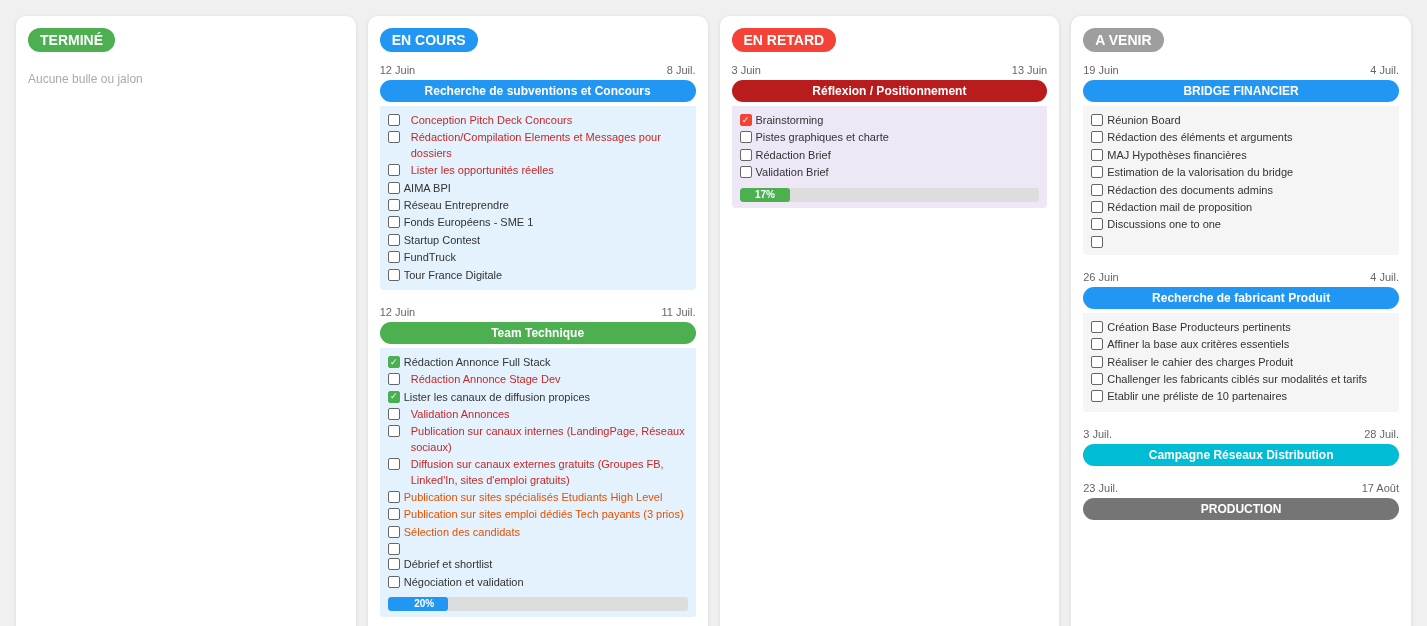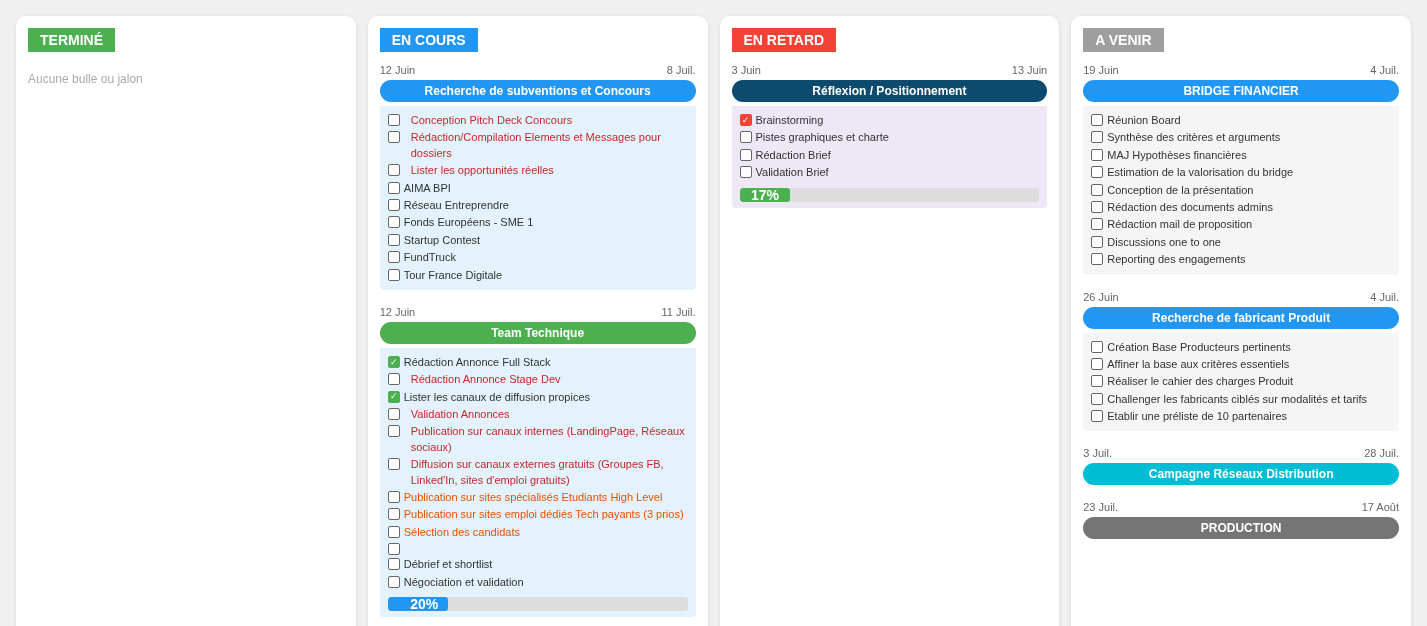--- a/index.html
+++ b/index.html
@@ -23,21 +23,21 @@
       padding: 12px;
       box-shadow: 0 1px 4px rgba(0,0,0,0.1);
       min-height: 600px;
     }
     .column-header {
       display: inline-block;
       color: #fff;
       font-weight: bold;
       font-size: 14px;
       padding: 4px 12px;
-      border-radius: 0;
+      border-radius: 12px;
       margin-bottom: 12px;
     }
     .col-termine .column-header { background: #4caf50; }
     .col-encours .column-header { background: #2196f3; }
     .col-enretard .column-header { background: #f44336; }
     .col-avenir .column-header { background: #9e9e9e; }
 
     .empty-text {
       color: #aaa;
       font-size: 12px;
@@ -61,21 +61,21 @@
       color: #fff;
       font-weight: bold;
       text-align: center;
       padding: 4px 8px;
       border-radius: 11px;
       font-size: 12px;
       margin-bottom: 4px;
     }
     .card-title-blue { background: #2196f3; }
     .card-title-green { background: #4caf50; }
-    .card-title-purple { background: #0c4a6e; }
+    .card-title-purple { background: #b91c1c; }
     .card-title-cyan { background: #00bcd4; }
     .card-title-gray { background: #757575; }
 
     .card-body {
       background: #e8eaf6;
       border-radius: 0 0 4px 4px;
       padding: 6px 8px;
     }
     .card-body.purple-bg { background: #ede7f6; }
     .card-body.blue-bg { background: #e3f2fd; }
@@ -117,21 +117,21 @@
       margin-top: 6px;
       overflow: hidden;
     }
     .progress-bar {
       height: 100%;
       border-radius: 3px;
       display: flex;
       align-items: center;
       justify-content: center;
       color: #fff;
-      font-size: 14px;
+      font-size: 10px;
       font-weight: bold;
     }
     .progress-green { background: #4caf50; }
     .progress-blue { background: #2196f3; padding-left: 13px; }
 
     .col-avenir .card-body {
       background: #f5f5f5;
     }
   </style>
 </head>
@@ -276,49 +276,44 @@
           <span class="card-date">4 Juil.</span>
         </div>
         <div class="card-title-bar card-title-blue">BRIDGE FINANCIER</div>
         <div class="card-body light-bg">
           <div class="task-item">
             <span class="checkbox unchecked"></span>
             <span class="task-text normal">Réunion Board</span>
           </div>
           <div class="task-item">
             <span class="checkbox unchecked"></span>
-            <span class="task-text normal">Synthèse des critères et arguments</span>
+            <span class="task-text normal">Rédaction des éléments et arguments</span>
           </div>
           <div class="task-item">
             <span class="checkbox unchecked"></span>
             <span class="task-text normal">MAJ Hypothèses financières</span>
           </div>
           <div class="task-item">
             <span class="checkbox unchecked"></span>
             <span class="task-text normal">Estimation de la valorisation du bridge</span>
           </div>
           <div class="task-item">
             <span class="checkbox unchecked"></span>
-            <span class="task-text normal">Conception de la présentation</span>
-          </div>
-          <div class="task-item">
-            <span class="checkbox unchecked"></span>
             <span class="task-text normal">Rédaction des documents admins</span>
           </div>
           <div class="task-item">
             <span class="checkbox unchecked"></span>
             <span class="task-text normal">Rédaction mail de proposition</span>
           </div>
           <div class="task-item">
             <span class="checkbox unchecked"></span>
             <span class="task-text normal">Discussions one to one</span>
           </div>
           <div class="task-item">
             <span class="checkbox unchecked"></span>
-            <span class="task-text normal">Reporting des engagements</span>
           </div>
         </div>
       </div><div class="card">
         <div class="card-header-row">
           <span class="card-date">26 Juin</span>
           <span class="card-date">4 Juil.</span>
         </div>
         <div class="card-title-bar card-title-blue">Recherche de fabricant Produit</div>
         <div class="card-body light-bg">
           <div class="task-item">

